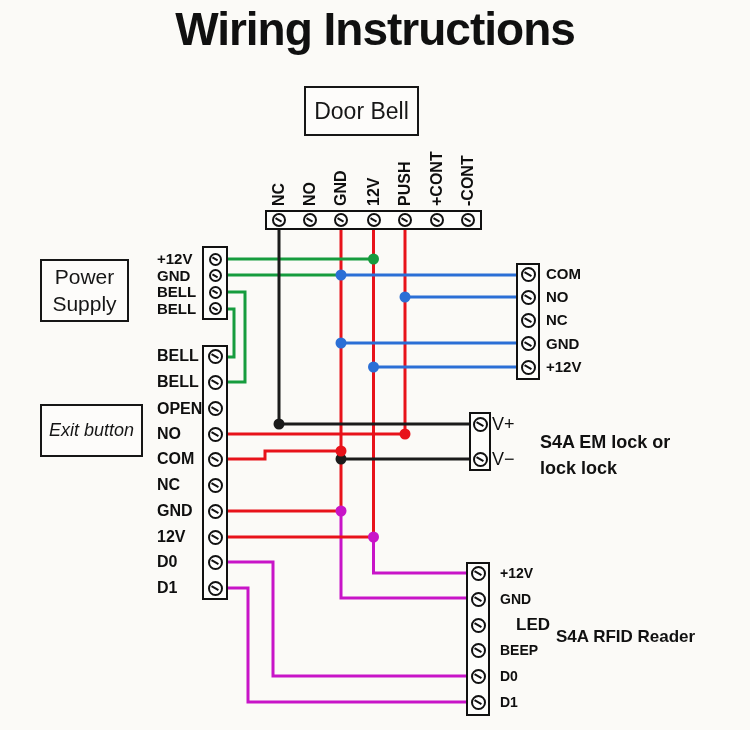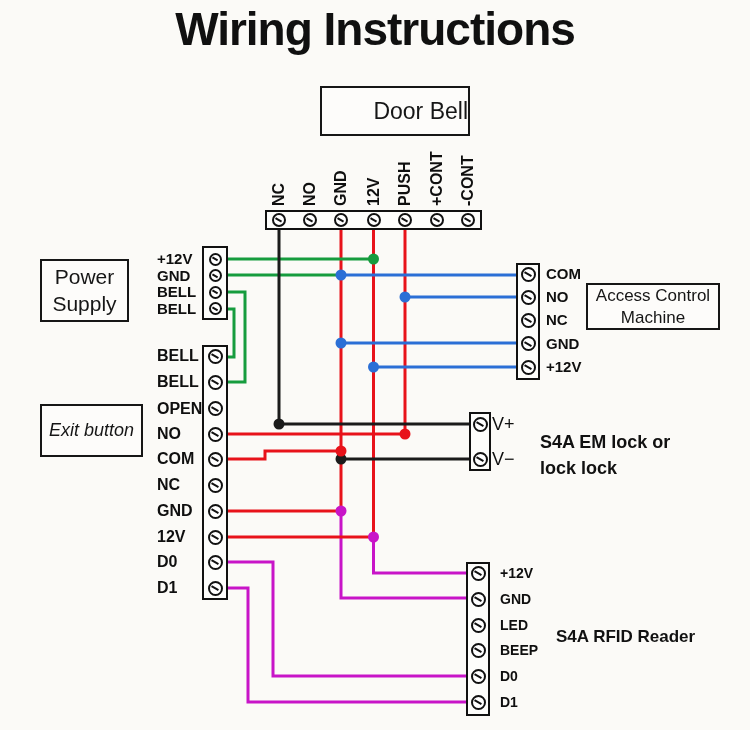--- a/index.html
+++ b/index.html
@@ -15,21 +15,21 @@
     position:absolute;left:0;top:2px;width:100%;
     text-align:center;font-size:46px;font-weight:700;letter-spacing:-1px;
     color:#101010;margin:0;
   }
   .box{
     position:absolute;box-sizing:border-box;
     border:2px solid #161616;background:#fdfcfa;
     display:flex;align-items:center;justify-content:center;
     text-align:center;white-space:pre-line;line-height:1.25;
   }
-  .box-door-bell{left:320px;top:86px;width:150px;height:50px;font-size:23px;justify-content:flex-end;}
+  .box-door-bell{left:304px;top:86px;width:115px;height:50px;font-size:23px;}
   .box-power-supply{left:40px;top:259px;width:89px;height:63px;font-size:21px;}
   .box-exit-button{left:40px;top:404px;width:103px;height:53px;font-size:18px;font-style:italic;}
   .box-access-control{left:586px;top:283px;width:134px;height:47px;font-size:17px;}
   .annot{
     position:absolute;font-weight:700;color:#111;
     white-space:pre-line;
   }
   .annot-em{left:540px;top:429px;font-size:18px;line-height:26px;}
   .annot-rfid{left:556px;top:627px;font-size:17px;}
   .strip{
@@ -96,24 +96,20 @@
   <div class="box box-door-bell">
     <span>Door Bell</span>
   </div>
   <div class="box box-power-supply">
     <span>Power
 Supply</span>
   </div>
   <div class="box box-exit-button">
     <span>Exit button</span>
   </div>
-  <div class="box box-access-control">
-    <span>Access Control
-Machine</span>
-  </div>
 
   <div class="annot annot-em">S4A EM lock or
 lock lock</div>
   <div class="annot annot-rfid">S4A RFID Reader</div>
 <div class="strip" style="left: 265px; top: 210px; width: 217px; height: 20px;"></div>
     <div class="screw" style="left: 271.5px; top: 213px; width: 14px; height: 14px;">
       <span class="slash"></span>
     </div>
     <span class="tlabel-rot" style="left: 269.5px; top: 206px;">NC</span>
     <div class="screw" style="left: 302.5px; top: 213px; width: 14px; height: 14px;">
@@ -233,21 +229,21 @@
       <span class="slash"></span>
     </div>
     <span class="tlabel" style="left: 500px; top: 564px; font-size: 14px;">+12V</span>
     <div class="screw" style="left: 470.5px; top: 591.5px; width: 15px; height: 15px;">
       <span class="slash"></span>
     </div>
     <span class="tlabel" style="left: 500px; top: 590px; font-size: 14px;">GND</span>
     <div class="screw" style="left: 470.5px; top: 617.5px; width: 15px; height: 15px;">
       <span class="slash"></span>
     </div>
-    <span class="tlabel" style="left: 500px; top: 616px; font-size: 14px;">LED</span>
+    <span class="tlabel" style="left: 516px; top: 616px; font-size: 17px;">LED</span>
     <div class="screw" style="left: 470.5px; top: 642.5px; width: 15px; height: 15px;">
       <span class="slash"></span>
     </div>
     <span class="tlabel" style="left: 500px; top: 641px; font-size: 14px;">BEEP</span>
     <div class="screw" style="left: 470.5px; top: 668.5px; width: 15px; height: 15px;">
       <span class="slash"></span>
     </div>
     <span class="tlabel" style="left: 500px; top: 667px; font-size: 14px;">D0</span>
     <div class="screw" style="left: 470.5px; top: 694.5px; width: 15px; height: 15px;">
       <span class="slash"></span>

